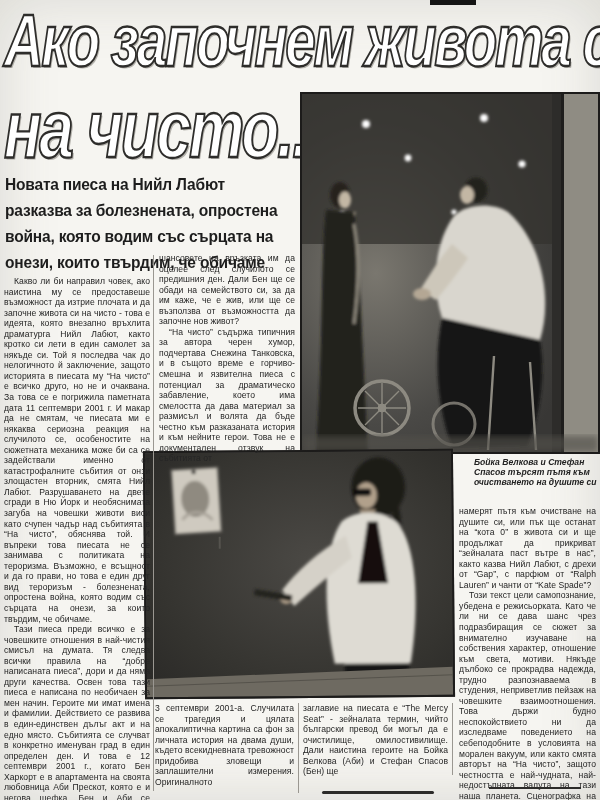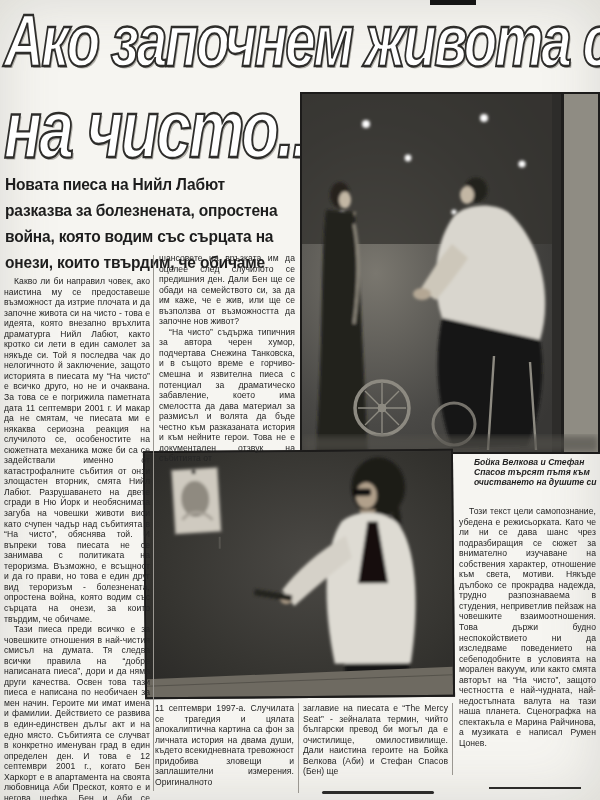--- a/index.html
+++ b/index.html
@@ -174,28 +174,29 @@
     <p class="indent">Какво ли би направил човек, ако наистина му се предоставеше възможност да изтрие плочата и да започне живота си на чисто - това е идеята, която внезапно връхлита драматурга Нийл Лабют, както кротко си лети в един самолет за някъде си. Той я последва чак до нелогичното й заключение, защото историята в пиесата му “На чисто” е всичко друго, но не и очаквана. За това се е погрижила паметната дата 11 септември 2001 г. И макар да не смятам, че пиесата ми е някаква сериозна реакция на случилото се, особеностите на сюжетната механика може би са се задействали именно от катастрофалните събития от онзи злощастен вторник, смята Нийл Лабют. Разрушаването на двете сгради в Ню Йорк и необяснимата загуба на човешки животи виси като счупен чадър над събитията в “На чисто”, обяснява той. И въпреки това пиесата не се занимава с политиката на тероризма. Възможно, е всъщност и да го прави, но това е един друг вид тероризъм - болезнената, опростена война, която водим със сърцата на онези, за които твърдим, че обичаме.</p>
     <p class="indent">Тази пиеса преди всичко е за човешките отношения в най-чистия смисъл на думата. Тя следва всички правила на “добре написаната пиеса”, дори и да няма други качества. Освен това тази пиеса е написана по необичаен за мен начин. Героите ми имат имена и фамилии. Действието се развива в един-единствен дълъг акт и на едно място. Събитията се случват в конкретно именуван град в един определен ден. И това е 12 септември 2001 г., когато Бен Харкорт е в апартамента на своята любовница Аби Прескот, която е и негова шефка. Бен и Аби се опитват да преценят какви са</p>
   </div>
 
   <div id="col2" class="col">
     <p>шансовете на връзката им да оцелее след случилото се предишния ден. Дали Бен ще се обади на семейството си, за да им каже, че е жив, или ще се възползва от възможността да започне нов живот?</p>
     <p class="indent">“На чисто” съдържа типичния за автора черен хумор, подчертава Снежина Танковска, и в същото време е горчиво-смешна и язвителна пиеса с потенциал за драматическо забавление, което има смелостта да дава материал за размисъл и волята да бъде честно към разказаната история и към нейните герои. Това не е документален отзвук на събитията от</p>
   </div>
 
   <div id="col3" class="col">
-    <p>11 септември 1997-а. Случилата се трагедия и цялата апокалиптична картина са фон за личната история на двама души, където всекидневната тревожност придобива зловещи и заплашителни измерения. Оригиналното</p>
+    <p>3 септември 2001-а. Случилата се трагедия и цялата апокалиптична картина са фон за личната история на двама души, където всекидневната тревожност придобива зловещи и заплашителни измерения. Оригиналното</p>
   </div>
 
   <div id="col4" class="col">
     <p>заглавие на пиесата е “The Mercy Seat” - зейналата термин, чийто български превод би могъл да е очистилище, омилостивилище. Дали наистина героите на Бойка Велкова (Аби) и Стефан Спасов (Бен) ще</p>
   </div>
 
   <div id="col5" class="col">
+    <p>намерят пътя към очистване на душите си, или пък ще останат на “кота 0” в живота си и ще продължат да прикриват “зейналата паст вътре в нас”, както казва Нийл Лабют, с дрехи от “Gap”, с парфюм от “Ralph Lauren” и чанти от “Kate Spade”?</p>
     <p class="indent">Този текст цели самопознание, убедена е режисьорката. Като че ли ни се дава шанс чрез подразбиращия се сюжет за внимателно изучаване на собствения характер, отношение към света, мотиви. Някъде дълбоко се прокрадва надежда, трудно разпознаваема в студения, неприветлив пейзаж на човешките взаимоотношения. Това държи будно неспокойствието ни да изследваме поведението на себеподобните в условията на морален вакуум, или както смята авторът на “На чисто”, защото честността е най-чудната, най-недостъпната валута на тази наша планета. Сценографка на спектакъла е Марина Райчинова, а музиката е написал Румен Цонев.</p>
   </div>
 
   <div id="vrule-a" class="vrule"></div>
   <div id="vrule-b" class="vrule"></div>
   <div id="vrule-c" class="vrule"></div>
   <div id="hrule-mid" class="hrule"></div>
   <div id="hrule-right" class="hrule"></div>
 
 </div>

